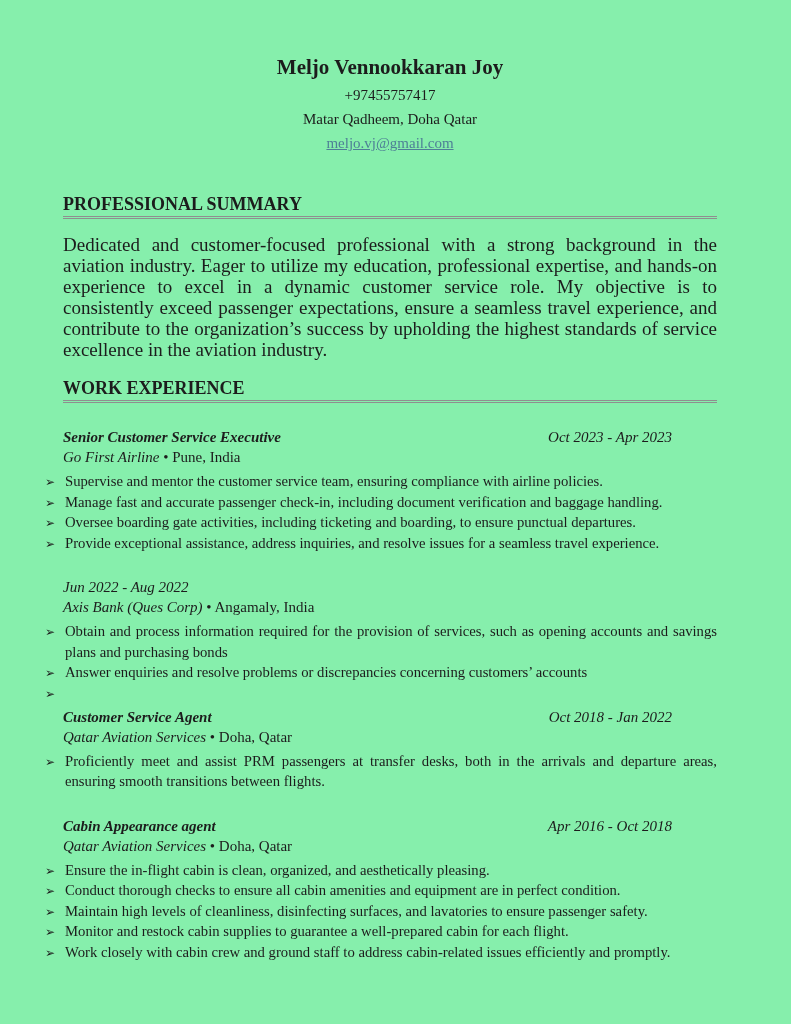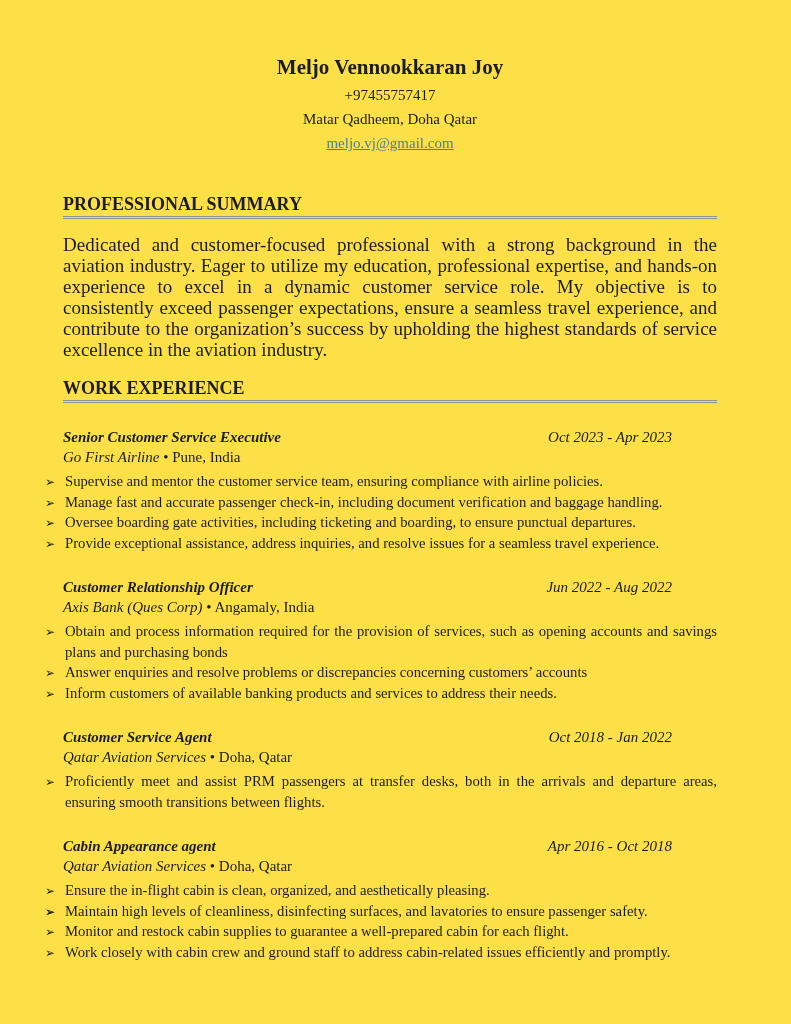--- a/index.html
+++ b/index.html
@@ -2,21 +2,21 @@
 <html style="--link-color: #4e7f96; --rule-color: #8f8f8f; --ink: #1c1c1c;"><head>
 <meta charset="utf-8">
 <style>
   :root { --link-color: #4e7f96; --rule-color: #8f8f8f; --ink: #1c1c1c; }
   * { box-sizing: border-box; }
   html, body { margin: 0; padding: 0; background: #ffffff; }
   .page {
     width: 791px;
     height: 1024px;
     margin: 0 auto;
-    background: #fde047;
+    background: #86efac;
     font-family: "Liberation Serif", "DejaVu Serif", serif;
     color: var(--ink);
     padding: 54px 74px 0 63px;
     overflow: hidden;
   }
   
   .resume-header { text-align: center; }
   .name { font-size: 21px; font-weight: bold; line-height: 26px; margin-bottom: 5px; }
   .contact-line { font-size: 15px; line-height: 20px; margin-bottom: 4px; }
   .email-link { color: var(--link-color); text-decoration: underline; cursor: pointer; }
@@ -114,42 +114,40 @@
 
   <div class="bullet">
     <span class="bullet-icon">➢</span>
     <span class="bullet-text">Provide exceptional assistance, address inquiries, and resolve issues for a seamless travel experience.</span>
   </div>
 </div>
   </div>
 
   <div class="job">
     <div class="job-header">
-      <span class="job-title">Customer Relationship Officer</span>
       <span class="job-dates">Jun 2022 - Aug 2022</span>
     </div>
     <div class="job-company-line">
       <span class="job-company">Axis Bank (Ques Corp)</span>
       <span class="job-sep"> • </span>
       <span class="job-location">Angamaly, India</span>
     </div>
     <div class="bullets">
   <div class="bullet">
     <span class="bullet-icon">➢</span>
     <span class="bullet-text">Obtain and process information required for the provision of services, such as opening accounts and savings plans and purchasing bonds</span>
   </div>
 
   <div class="bullet">
     <span class="bullet-icon">➢</span>
     <span class="bullet-text">Answer enquiries and resolve problems or discrepancies concerning customers’ accounts</span>
   </div>
 
   <div class="bullet">
     <span class="bullet-icon">➢</span>
-    <span class="bullet-text">Inform customers of available banking products and services to address their needs.</span>
   </div>
 </div>
   </div>
 
   <div class="job">
     <div class="job-header">
       <span class="job-title">Customer Service Agent</span>
       <span class="job-dates">Oct 2018 - Jan 2022</span>
     </div>
     <div class="job-company-line">
@@ -176,20 +174,21 @@
       <span class="job-location">Doha, Qatar</span>
     </div>
     <div class="bullets">
   <div class="bullet">
     <span class="bullet-icon">➢</span>
     <span class="bullet-text">Ensure the in-flight cabin is clean, organized, and aesthetically pleasing.</span>
   </div>
 
   <div class="bullet">
     <span class="bullet-icon">➢</span>
+    <span class="bullet-text">Conduct thorough checks to ensure all cabin amenities and equipment are in perfect condition.</span>
   </div>
 
   <div class="bullet">
     <span class="bullet-icon">➢</span>
     <span class="bullet-text">Maintain high levels of cleanliness, disinfecting surfaces, and lavatories to ensure passenger safety.</span>
   </div>
 
   <div class="bullet">
     <span class="bullet-icon">➢</span>
     <span class="bullet-text">Monitor and restock cabin supplies to guarantee a well-prepared cabin for each flight.</span>

